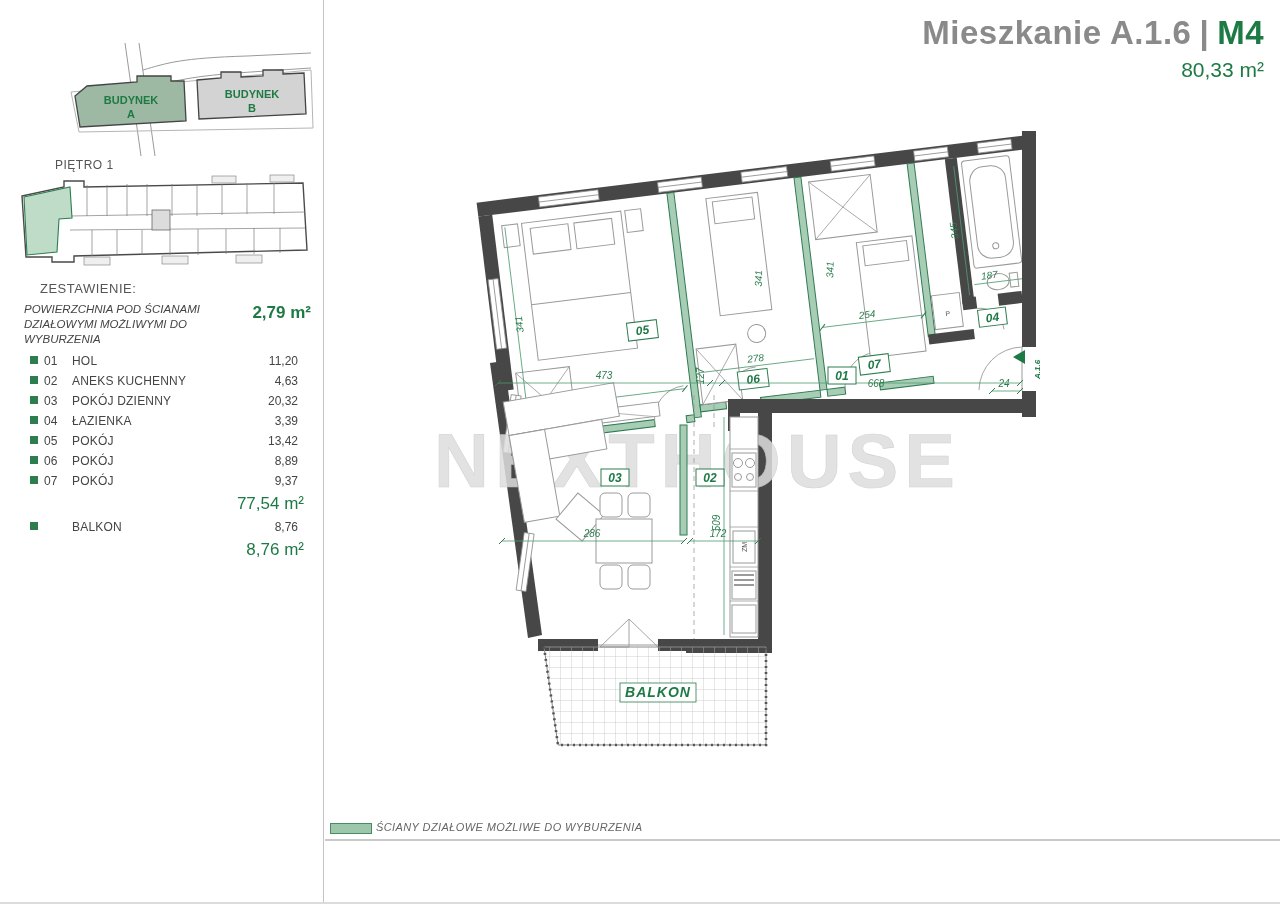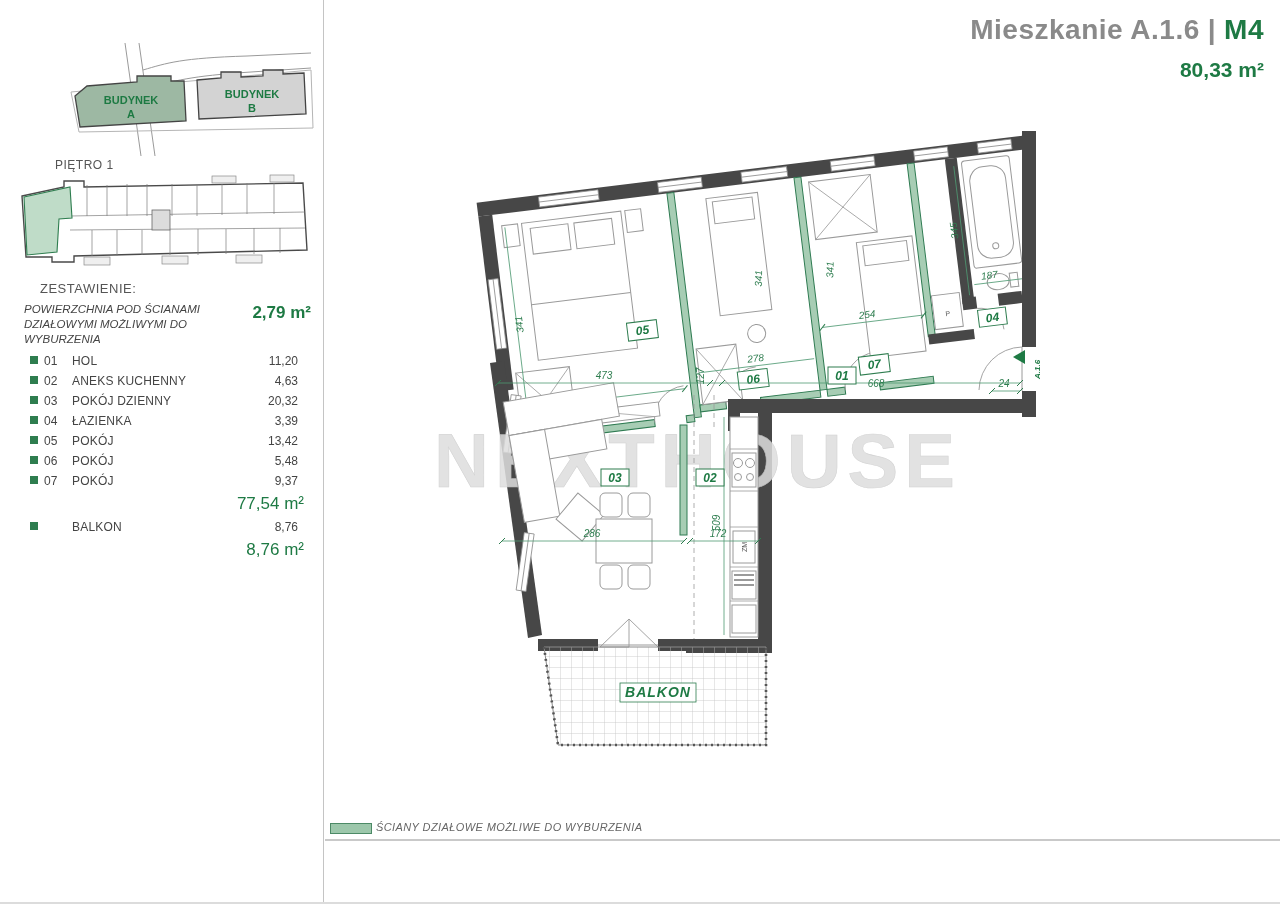--- a/index.html
+++ b/index.html
@@ -5,24 +5,24 @@
   html,body{margin:0;padding:0;background:#fff;}
   .page{position:relative;width:1280px;height:905px;background:#fff;overflow:hidden;
         font-family:"Liberation Sans",sans-serif;color:#444;}
   .abs{position:absolute;}
   
   .vdiv{left:323px;top:0;width:1px;height:903px;background:#c4c4c4;}
   .hline1{left:325px;top:839px;width:955px;height:2px;background:#c9c9c9;}
   .hline2{left:0;top:902px;width:1280px;height:2px;background:#dcdcdc;}
   
   .titleblock{right:16px;top:14px;text-align:right;line-height:1.15;}
-  .t1{font-size:28px;font-weight:bold;color:#8a8a8a;letter-spacing:.5px;}
+  .t1{font-size:33px;font-weight:bold;color:#8a8a8a;letter-spacing:.5px;}
   .t1 .sep{color:#8a8a8a;margin:0 8px;}
   .t1 .green{color:#1e7a44;}
-  .t2{font-size:21px;font-weight:bold;color:#1e7a44;margin-top:12px;}
+  .t2{font-size:21px;font-weight:normal;color:#1e7a44;margin-top:6px;}
   
   .pietro{left:55px;top:158px;font-size:12px;color:#555;letter-spacing:.5px;}
   .zest-h{left:40px;top:281px;font-size:13px;color:#555;letter-spacing:.5px;}
   .note{left:24px;top:302px;width:287px;height:54px;}
   .note .txt{font-style:italic;font-size:11.5px;line-height:1.3;color:#444;width:198px;}
   .note .val{position:absolute;right:0;top:1px;font-size:17px;font-weight:bold;color:#1e7a44;}
   .roomlist{left:24px;top:352px;width:288px;}
   .rrow{position:relative;height:20px;font-size:12px;color:#444;}
   .rrow .sq{position:absolute;left:6px;top:4px;width:8px;height:8px;background:#2e7d4f;}
   .rrow .no{position:absolute;left:20px;top:2px;}
@@ -148,21 +148,21 @@
     <div class="rrow">
       <span class="sq"></span>
       <span class="no">05</span>
       <span class="nm">POKÓJ</span>
       <span class="ar">13,42</span>
     </div>
     <div class="rrow">
       <span class="sq"></span>
       <span class="no">06</span>
       <span class="nm">POKÓJ</span>
-      <span class="ar">5,48</span>
+      <span class="ar">8,89</span>
     </div>
     <div class="rrow">
       <span class="sq"></span>
       <span class="no">07</span>
       <span class="nm">POKÓJ</span>
       <span class="ar">9,37</span>
     </div>
     <div class="totrow">
       <span class="tv">77,54 m²</span>
     </div>

